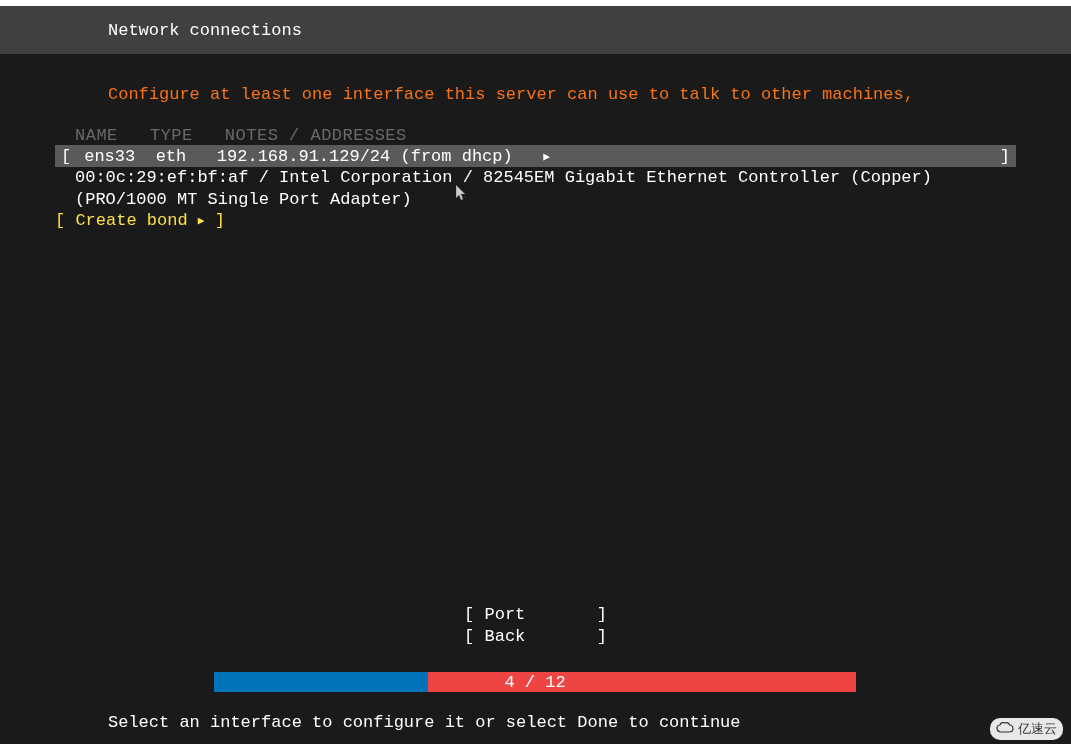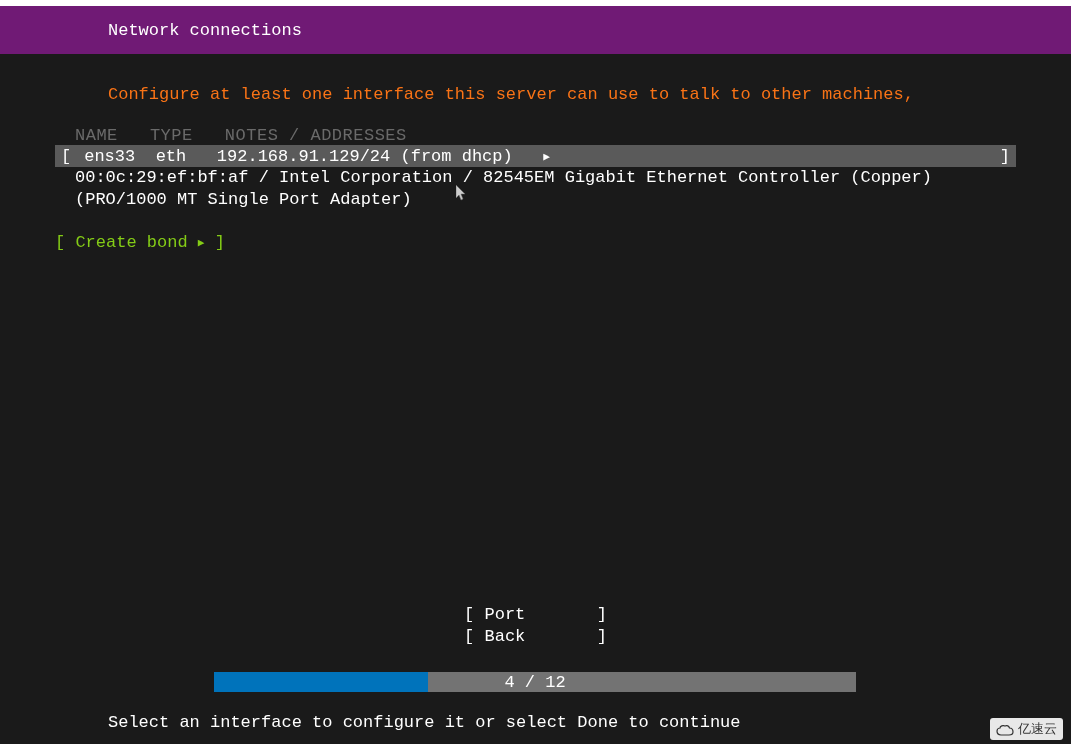--- a/index.html
+++ b/index.html
@@ -18,21 +18,21 @@
       overflow: hidden;
     }
     .top-strip {
       width: 100%;
       height: 6px;
       background: #fff;
     }
     .header {
       width: 100%;
       height: 48px;
-      background: #701a75;
+      background: #404040;
       display: flex;
       align-items: center;
       padding-left: 108px;
       color: #fff;
     }
     .content {
       padding: 30px 55px 0 55px;
       background: #1a1a1a;
     }
     .instruction {
@@ -61,23 +61,22 @@
       flex: 1;
       padding-left: 13px;
       text-decoration-color: #aaa;
     }
     .iface-detail {
       color: #ffffff;
       padding-left: 20px;
       line-height: 1.3;
     }
     .create-bond {
-      color: #84cc16;
+      color: #fde047;
       padding-left: 0;
-      margin-top: 22px;
     }
     .triangle {
       display: inline-block;
       font-size: 11px;
       vertical-align: middle;
     }
     .bottom-buttons {
       position: absolute;
       bottom: 96px;
       left: 0;
@@ -88,21 +87,21 @@
     .btn-row {
       font-family: inherit;
       line-height: 1.3;
     }
     .progress-bar {
       position: absolute;
       bottom: 52px;
       left: 214px;
       width: 642px;
       height: 20px;
-      background: #737373;
+      background: #ef4444;
       display: flex;
       align-items: center;
     }
     .progress-fill {
       height: 100%;
       width: 33.3%;
       background: #0073bb;
     }
     .progress-text {
       position: absolute;
@@ -122,25 +121,24 @@
       left: 456px;
       color: #aaa;
       font-size: 14px;
       pointer-events: none;
     }
     .watermark {
       position: absolute;
       bottom: 4px;
       right: 8px;
       display: flex;
-      align-items: center;
       gap: 4px;
       background: rgba(255,255,255,0.9);
       padding: 2px 6px;
-      border-radius: 3px;
+      border-radius: 10px;
     }
     .watermark-icon {
       width: 18px;
       height: 12px;
       position: relative;
     }
     .watermark-text {
       font-family: sans-serif;
       font-size: 13px;
       color: #333;

